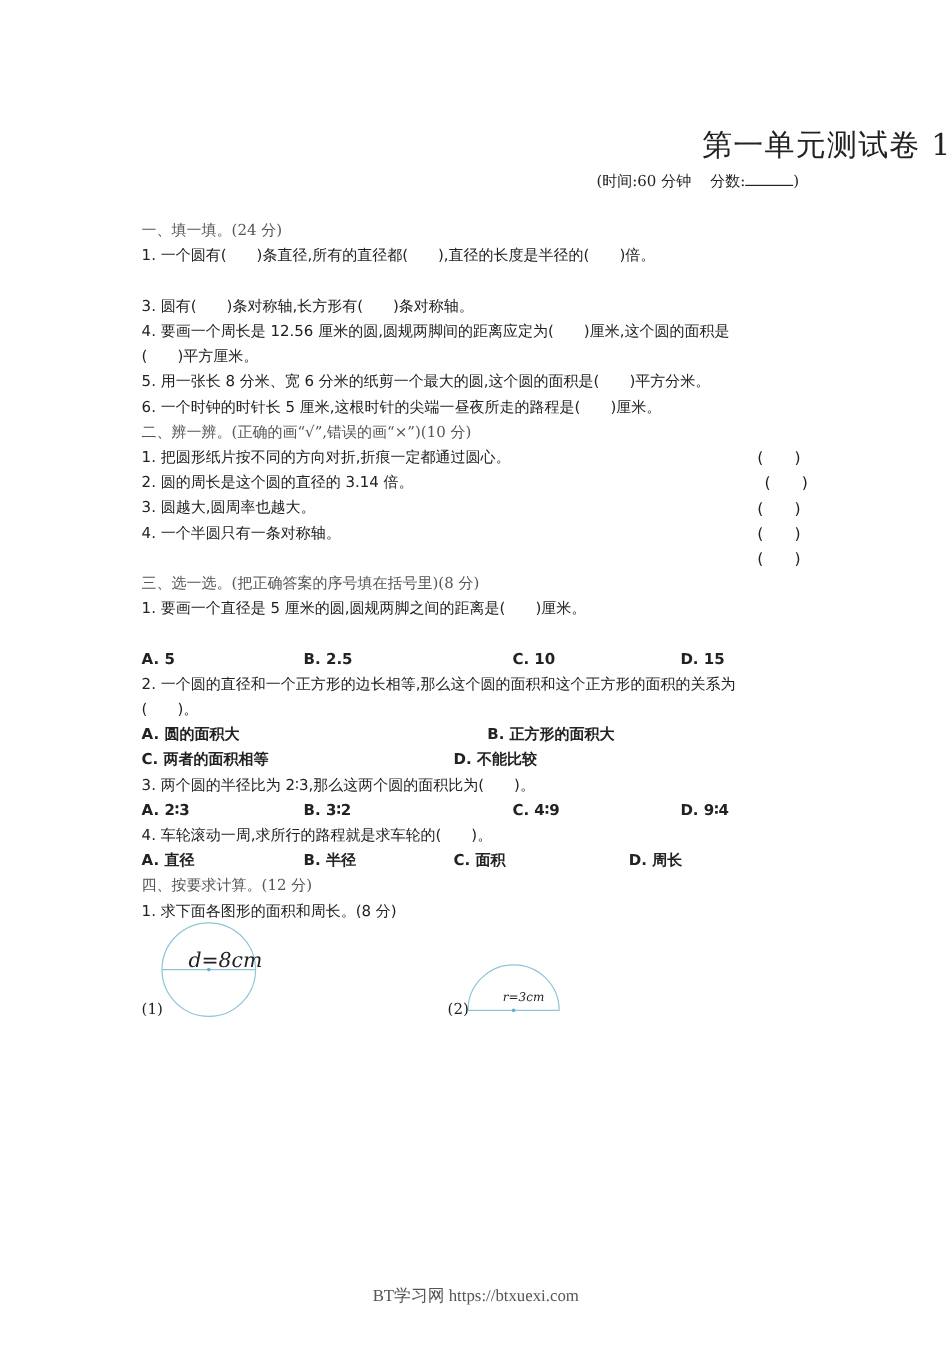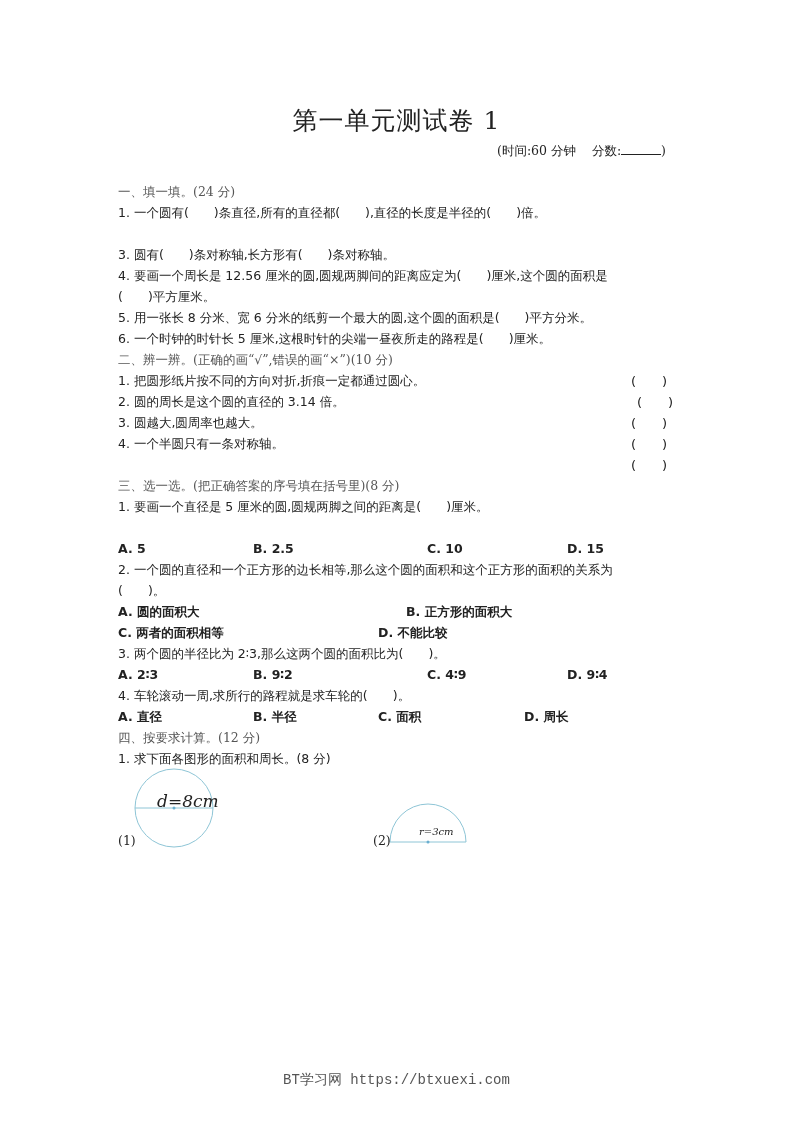--- a/index.html
+++ b/index.html
@@ -1,33 +1,33 @@
 <!DOCTYPE html>
 <html><head>
 <meta charset="utf-8">
 <style>
   html, body { margin: 0; padding: 0; background: #ffffff; }
   body { width: 793px; height: 1122px; position: relative; overflow: hidden;
          font-family: "DejaVu Serif", "Liberation Serif", serif; color: #222; }
   .page { position: absolute; left: 0; top: 0; width: 793px; height: 1122px; }
-  .title { position: absolute; left: 0; width: 793px; top: 104px; text-align: center;
+  .title { position: absolute; left: 0; width: 793px; top: 104px; text-align: right;
            font-size: 25px; color: #222; letter-spacing: 1px; }
   .meta { position: absolute; top: 142px; left: 497px; font-size: 12.5px; color: #222; }
   .meta .blank { display: inline-block; width: 40px; border-bottom: 1px solid #222; height: 12px; vertical-align: baseline; }
   .line { position: absolute; left: 118px; font-size: 12.5px; white-space: nowrap; color: #222;
           font-family: "DejaVu Sans", "Liberation Sans", sans-serif; }
   .heading { color: #555; font-family: "DejaVu Serif", "Liberation Serif", serif; }
   .paren { position: absolute; font-size: 13px; color: #222; white-space: pre;
            font-family: "DejaVu Sans", "Liberation Sans", sans-serif; }
   .opt { position: absolute; font-size: 12.5px; white-space: nowrap; color: #222;
          font-family: "DejaVu Sans", "Liberation Sans", sans-serif; font-weight: bold; }
   .fig { position: absolute; }
   .fig-label { position: absolute; font-size: 12.5px; color: #222; }
   .footer { position: absolute; top: 1071px; left: 0; width: 793px; text-align: center;
-            font-size: 14px; color: #555; font-family: Liberation Mono, monospace; }
+            font-size: 14px; color: #555; font-family: Liberation Serif, serif; }
 </style>
 </head>
 <body>
 
 <div class="page">
 
   <div class="title">第一单元测试卷 1</div>
   <div class="meta">
     <span>(时间:60 分钟</span>&nbsp;&nbsp;&nbsp;
     <span>分数:</span><span class="blank"></span><span>)</span>
@@ -61,21 +61,21 @@
 
   <div class="line" style="top:562px">2. 一个圆的直径和一个正方形的边长相等,那么这个圆的面积和这个正方形的面积的关系为</div>
   <div class="line" style="top:583px">(　　)。</div>
   <div class="opt" style="top:604px;left:118px">A. 圆的面积大</div>
   <div class="opt" style="top:604px;left:406px">B. 正方形的面积大</div>
   <div class="opt" style="top:625px;left:118px">C. 两者的面积相等</div>
   <div class="opt" style="top:625px;left:378px">D. 不能比较</div>
 
   <div class="line" style="top:646px">3. 两个圆的半径比为 2∶3,那么这两个圆的面积比为(　　)。</div>
   <div class="opt" style="top:667px;left:118px">A. 2∶3</div>
-  <div class="opt" style="top:667px;left:253px">B. 9∶2</div>
+  <div class="opt" style="top:667px;left:253px">B. 3∶2</div>
   <div class="opt" style="top:667px;left:427px">C. 4∶9</div>
   <div class="opt" style="top:667px;left:567px">D. 9∶4</div>
 
   <div class="line" style="top:688px">4. 车轮滚动一周,求所行的路程就是求车轮的(　　)。</div>
   <div class="opt" style="top:709px;left:118px">A. 直径</div>
   <div class="opt" style="top:709px;left:253px">B. 半径</div>
   <div class="opt" style="top:709px;left:378px">C. 面积</div>
   <div class="opt" style="top:709px;left:524px">D. 周长</div>
 
   <div class="line heading" style="top:730px">四、按要求计算。(12 分)</div>

